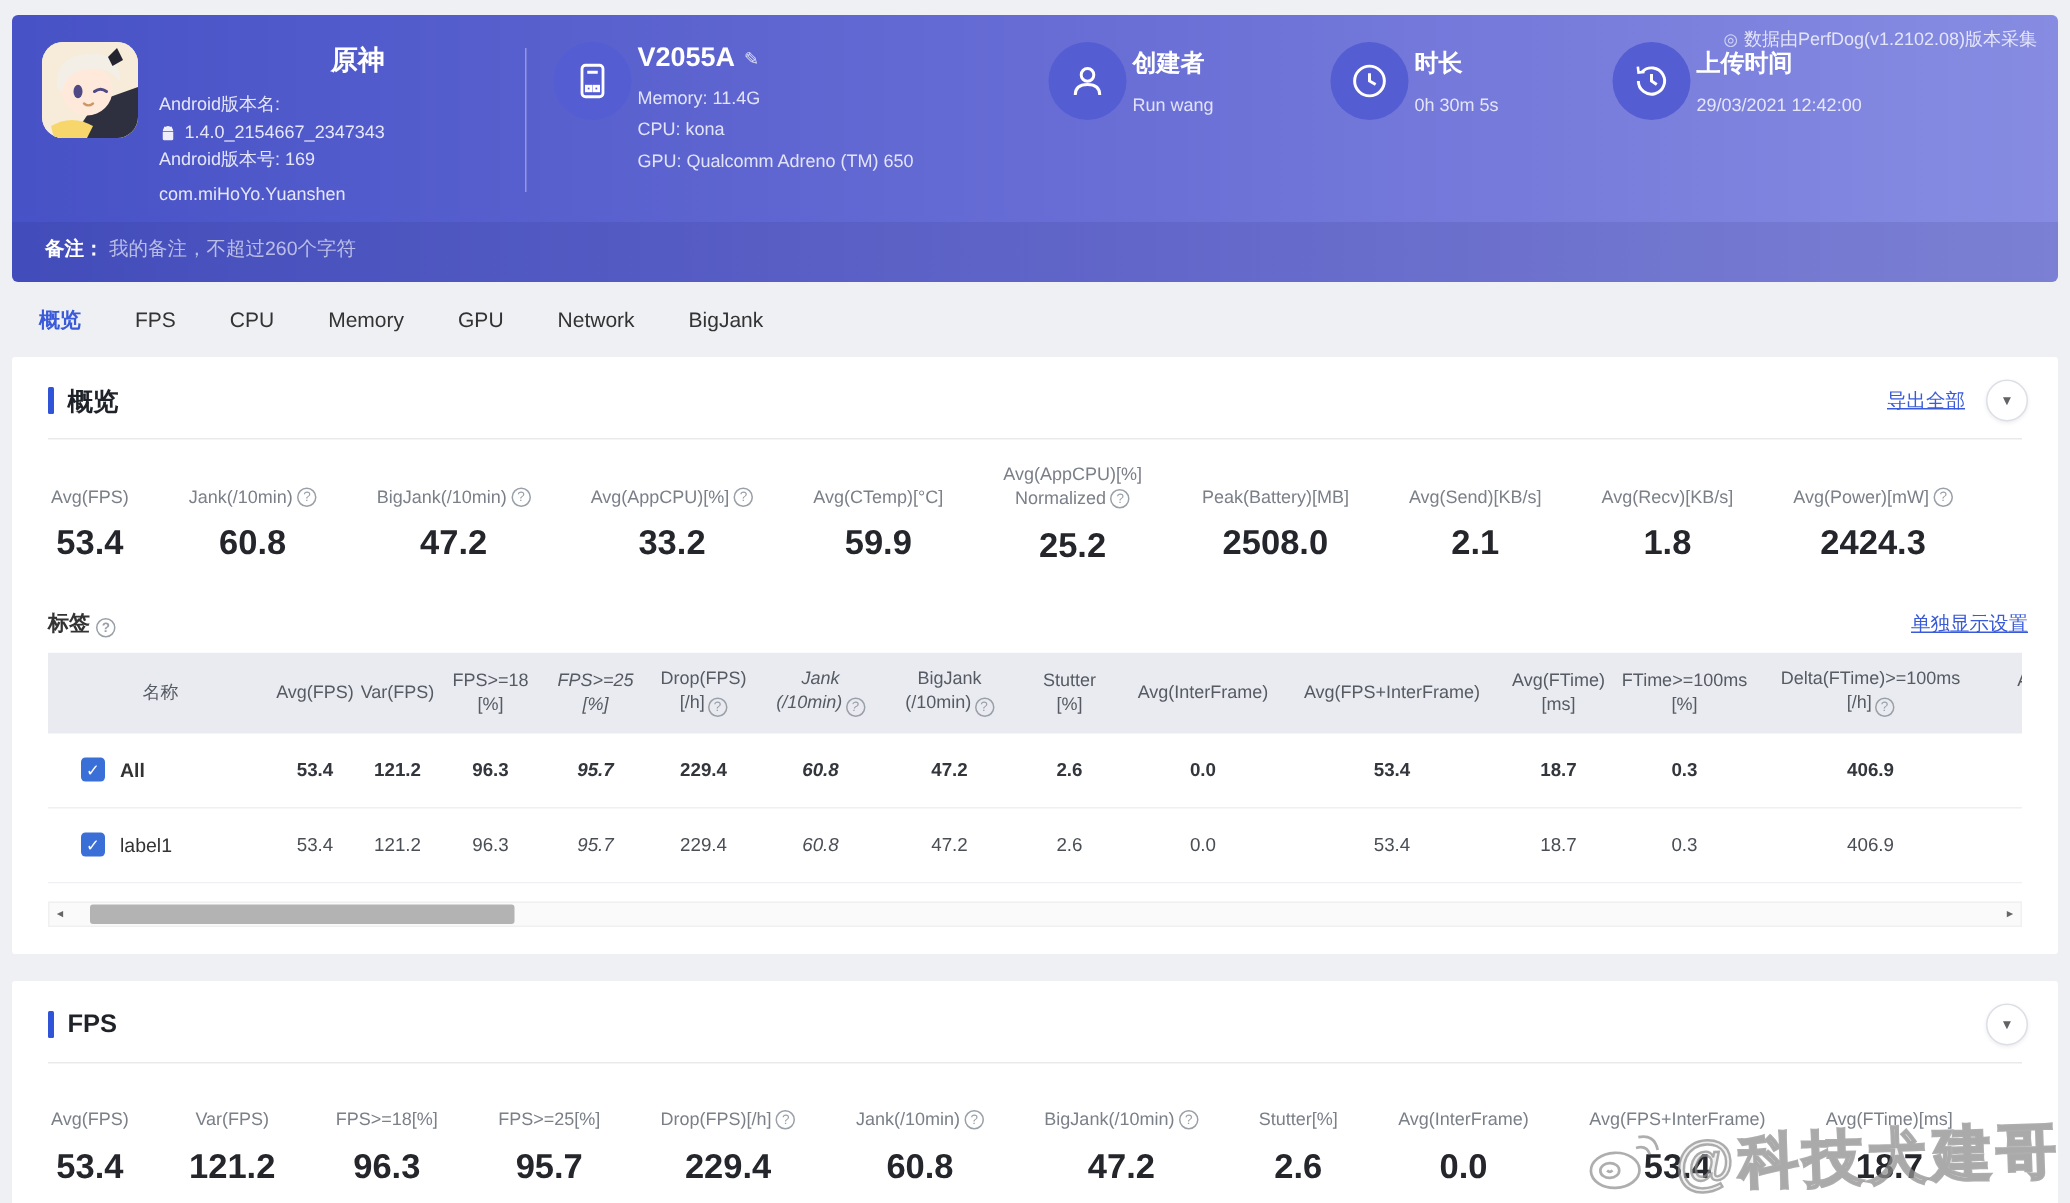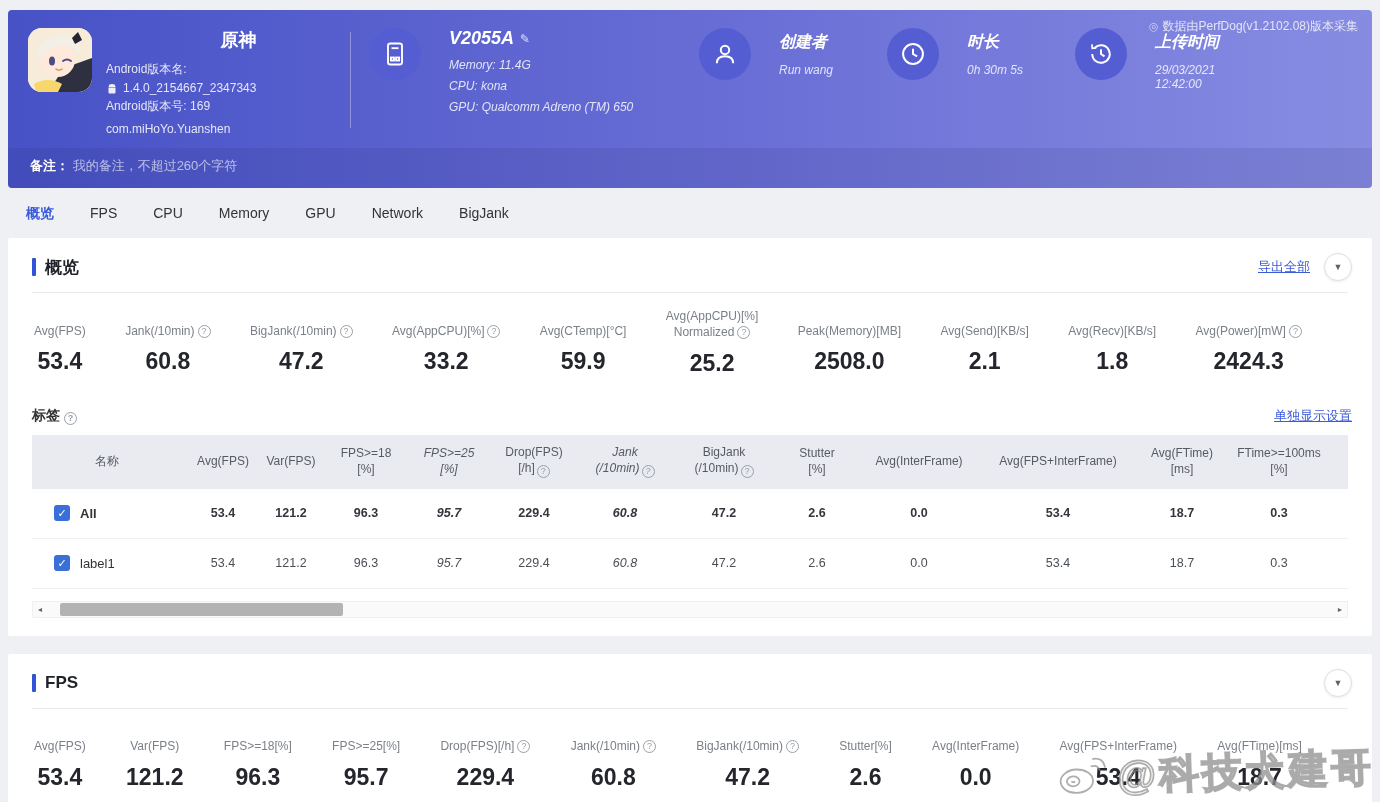--- a/index.html
+++ b/index.html
@@ -23,21 +23,21 @@
   .app-block { display:flex; gap:14px; width:318px; }
   .app-icon {
     width:64px; height:64px; border-radius:14px; flex:0 0 64px;
     background:linear-gradient(135deg,#fdf4e6,#f0dfc9); overflow:hidden;
   }
   .app-meta .app-name { font-size:18px; font-weight:bold; margin-bottom:8px;text-align:right; }
   .app-meta .meta-line { font-size:12px; color:rgba(255,255,255,.85); line-height:1.55; display:flex; align-items:center; gap:5px;}
   .app-meta .pkg { margin-top:4px; }
   .robot-ic { width:12px; height:12px; display:inline-block; }
   .v-divider { width:1px; align-self:stretch; background:rgba(255,255,255,.35); margin:4px 18px 10px 4px; }
-  .hgroup { display:flex; gap:28px; align-items:flex-start;font-style:italic; }
+  .hgroup { display:flex; gap:4px; align-items:flex-start; }
   .hcircle {
     width:52px; height:52px; border-radius:50%; background:#555dd3;
     display:flex; align-items:center; justify-content:center; flex:0 0 52px;
   }
   .hcircle svg { width:28px; height:28px; }
   .device-group { width:330px; }
   .device-meta .dev-name { font-size:18px; font-weight:bold; display:flex; align-items:center; gap:6px; margin-bottom:6px;}
   .edit-ic { font-size:12px; color:rgba(255,255,255,.8); }
   .device-meta .meta-line { font-size:12px; color:rgba(255,255,255,.82); line-height:1.75; }
   .info-group { width:188px; }
@@ -77,21 +77,21 @@
   .stat-label .lwrap { display:flex; align-items:center; gap:3px; }
   .stat-value { font-size:23px; font-weight:bold; color:#24262b; margin-top:9px; }
   .info-i {
     display:inline-flex; width:13px; height:13px; border:1px solid #9aa0a8; border-radius:50%;
     font-size:9px; color:#9aa0a8; align-items:center; justify-content:center; flex:0 0 13px;
   }
   
   .labels-head { display:flex; align-items:center; padding:6px 20px 10px 24px; }
   .labels-title { font-size:14px; font-weight:bold; color:#333; display:flex; align-items:flex-end; gap:4px; }
   .table-wrap { margin:0 24px; overflow:hidden; }
-  .trow { display:flex; align-items:center;gap:13px; }
+  .trow { display:flex; align-items:center; }
   .thead-row { background:#e9ebf1; min-height:54px; }
   .tc { flex-shrink:0; text-align:center; font-size:12px; }
   .th { color:#565b63; line-height:1.3; }
   .th .l2 { display:block; }
   .th .ih { display:inline-flex; margin-left:2px; vertical-align:-2px; }
   .c0{ width:150px; text-align:center; }
   .c1{width:56px;} .c2{width:54px;} .c3{width:70px;} .c4{width:70px;font-style:italic;} .c5{width:74px;}
   .c6{width:82px;font-style:italic;} .c7{width:90px;} .c8{width:70px;} .c9{width:108px;} .c10{width:144px;}
   .c11{width:78px;} .c12{width:90px;} .c13{width:158px;} .c14{width:70px;}
   .data-row { min-height:50px; border-bottom:1px solid #f0f0f2; }
@@ -313,21 +313,21 @@
         <span class="lwrap">
             <span>Normalized</span>
             <span class="info-i">?</span>
           </span>
       </div>
       <div class="stat-value">25.2</div>
     </div>
     <div class="stat">
       <div class="stat-label">
           <span class="lwrap">
-            <span>Peak(Memory)[MB]</span>
+            <span>Peak(Battery)[MB]</span>
           </span>
         </div>
       <div class="stat-value">2508.0</div>
     </div>
     <div class="stat">
       <div class="stat-label">
           <span class="lwrap">
             <span>Avg(Send)[KB/s]</span>
           </span>
         </div>

